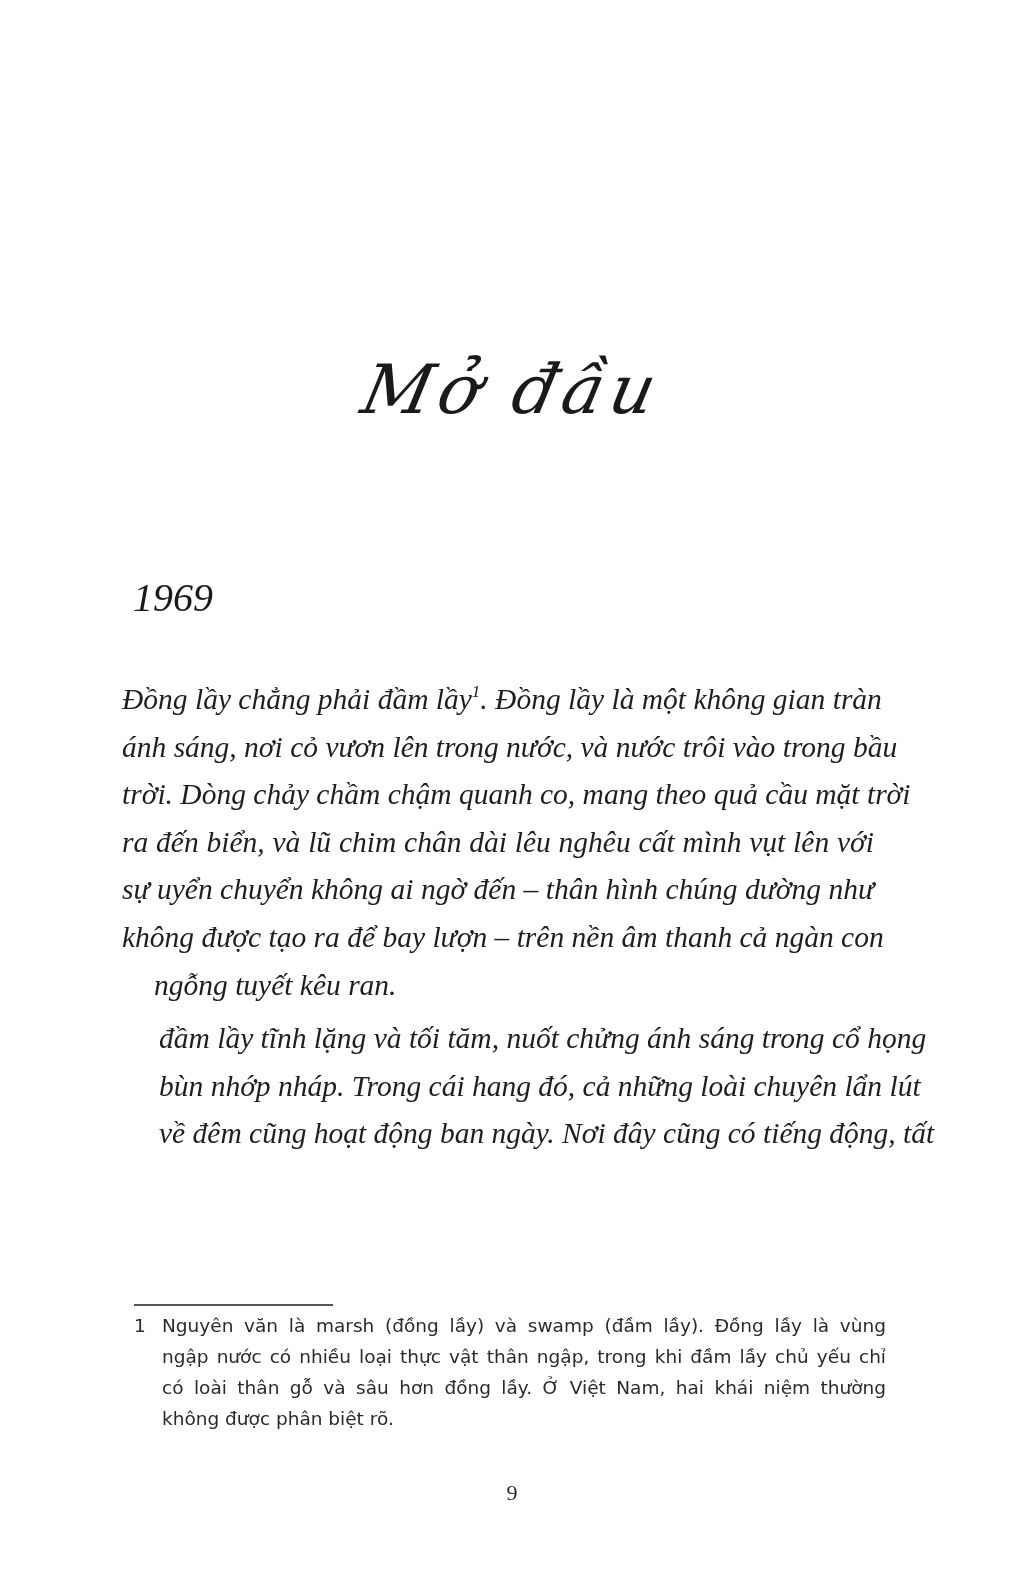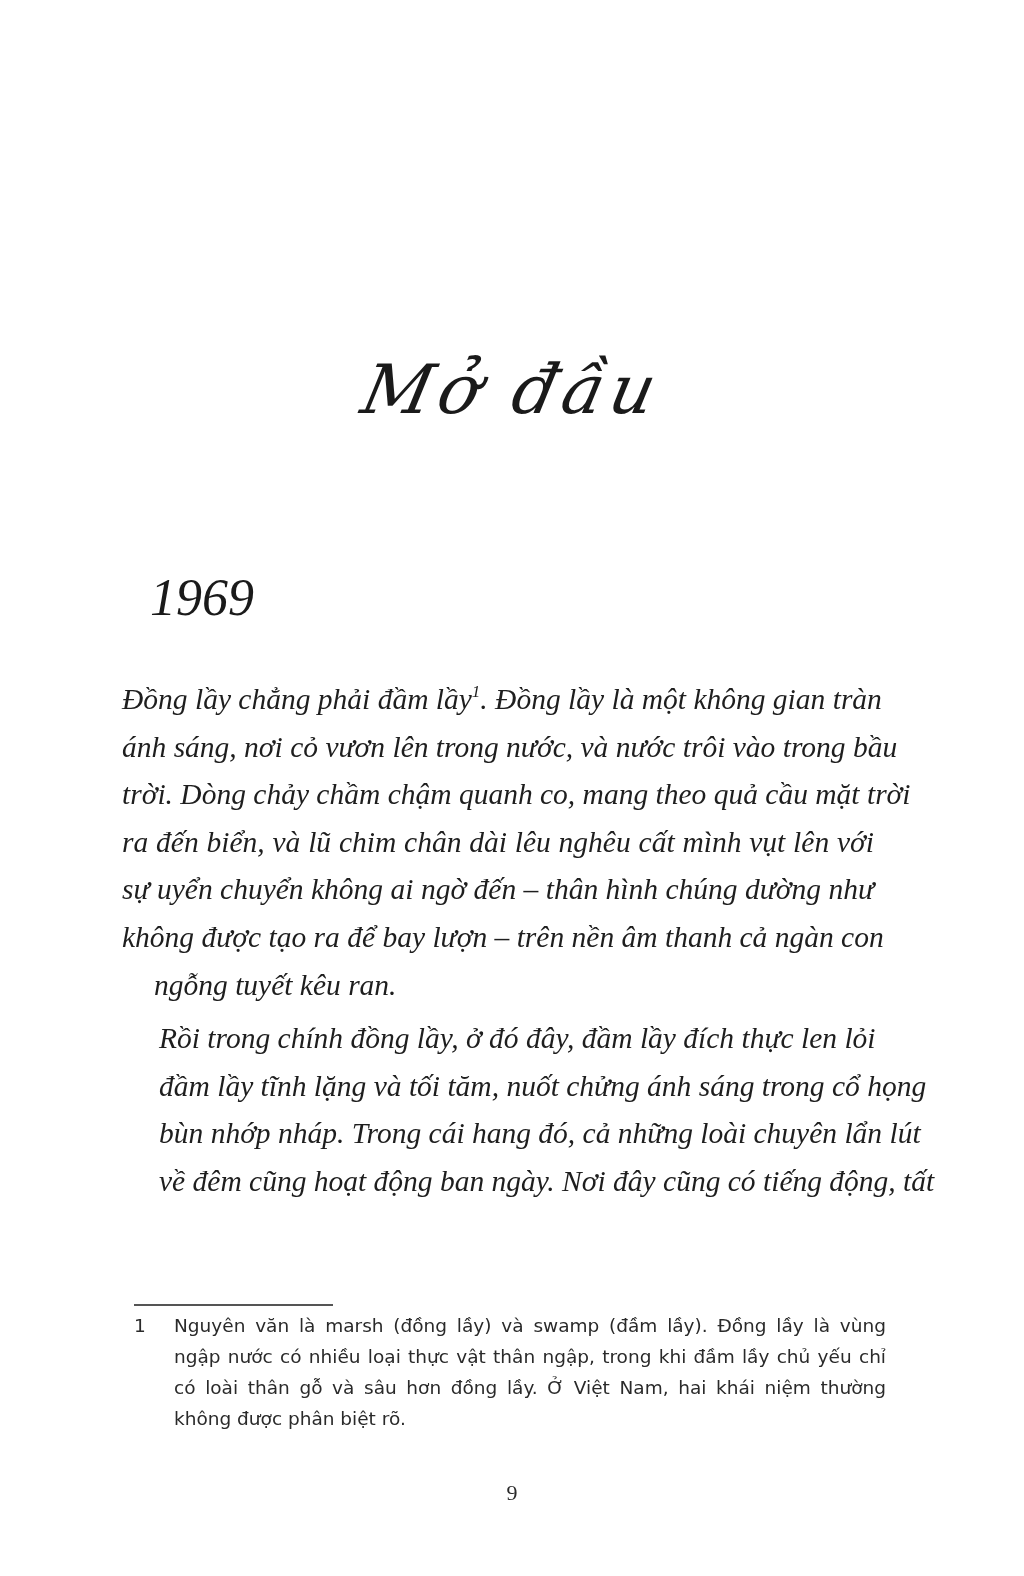--- a/index.html
+++ b/index.html
@@ -30,25 +30,25 @@
       font-family: "DejaVu Serif", serif;
       font-style: italic;
       font-size: 68px;
       line-height: 100px;
       color: #1a1a1a;
       letter-spacing: 6px;
       transform: skewX(-12deg);
     }
     .section-year {
       position: absolute;
-      left: 150px;
+      left: 133px;
       top: 572px;
       font-family: "Liberation Serif", serif;
       font-style: italic;
-      font-size: 52px;
+      font-size: 40px;
       line-height: 52px;
       color: #1a1a1a;
     }
     .body-text {
       position: absolute;
       left: 122px;
       top: 676px;
       width: 752px;
       font-family: "Liberation Serif", serif;
       font-style: italic;
@@ -98,21 +98,21 @@
       line-height: 31px;
       color: #2a2a2a;
     }
     .footnote .fn-num {
       position: absolute;
       left: 0;
       top: 0;
       width: 30px;
     }
     .footnote .fn-body {
-      margin-left: 40px;
+      margin-left: 28px;
     }
     .footnote .fn-line {
       display: block;
       white-space: nowrap;
       text-align: justify;
       text-align-last: justify;
     }
     .footnote .fn-line.last {
       text-align-last: left;
     }
@@ -141,21 +141,20 @@
     <p class="para-1">
       <span class="line"><span>Đồng lầy chẳng phải đầm lầy</span><sup class="fn-ref">1</sup><span>. Đồng lầy là một không gian tràn</span></span>
       <span class="line">ánh sáng, nơi cỏ vươn lên trong nước, và nước trôi vào trong bầu</span>
       <span class="line">trời. Dòng chảy chầm chậm quanh co, mang theo quả cầu mặt trời</span>
       <span class="line">ra đến biển, và lũ chim chân dài lêu nghêu cất mình vụt lên với</span>
       <span class="line">sự uyển chuyển không ai ngờ đến – thân hình chúng dường như</span>
       <span class="line">không được tạo ra để bay lượn – trên nền âm thanh cả ngàn con</span>
       <span class="line last">ngỗng tuyết kêu ran.</span>
     </p>
     <p class="para-2">
-      <span class="line" style="text-indent:37px;">Rồi trong chính đồng lầy, ở đó đây, đầm lầy đích thực len lỏi</span>
       <span class="line">đầm lầy tĩnh lặng và tối tăm, nuốt chửng ánh sáng trong cổ họng</span>
       <span class="line">bùn nhớp nháp. Trong cái hang đó, cả những loài chuyên lẩn lút</span>
       <span class="line">về đêm cũng hoạt động ban ngày. Nơi đây cũng có tiếng động, tất</span>
     </p>
   </div>
 
   <div class="footnote-rule"></div>
 
   <div class="footnote">
     <span class="fn-num">1</span>

